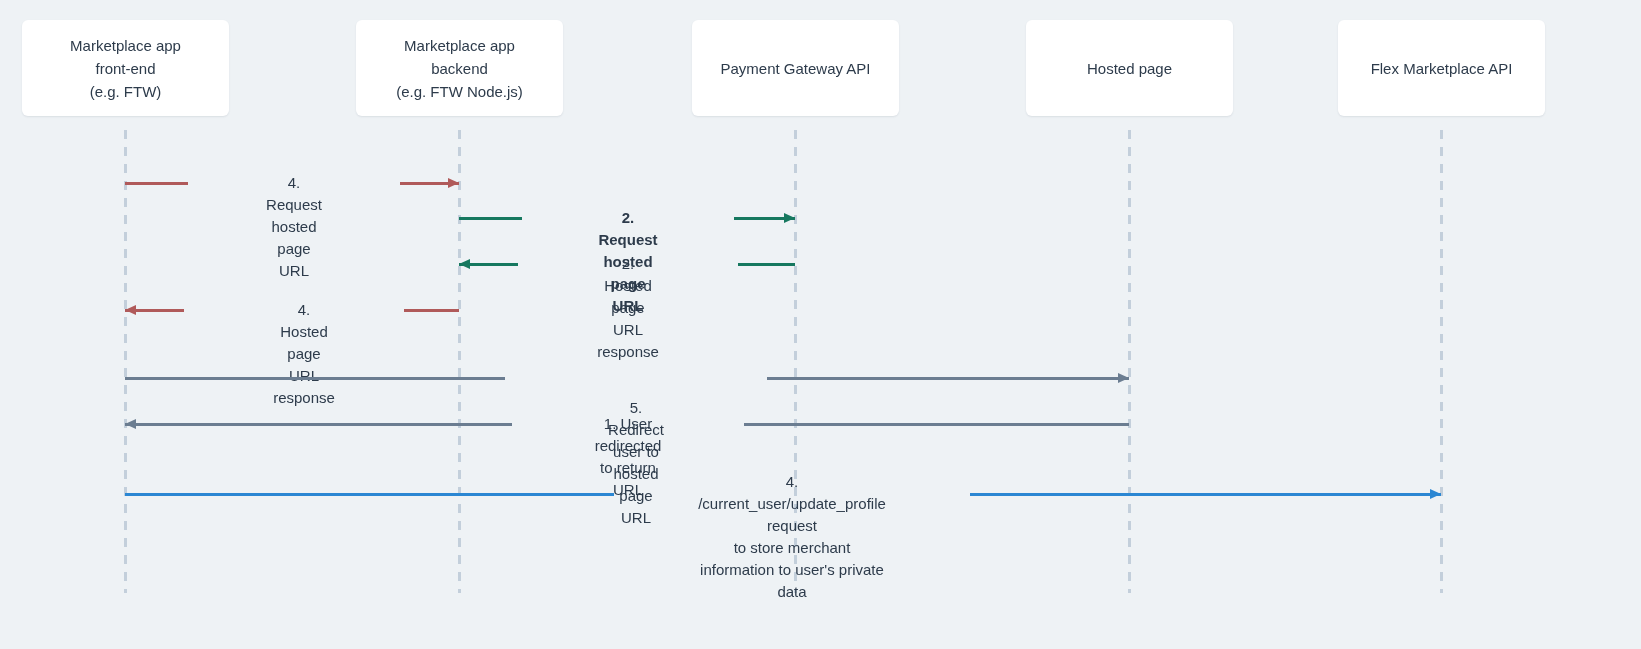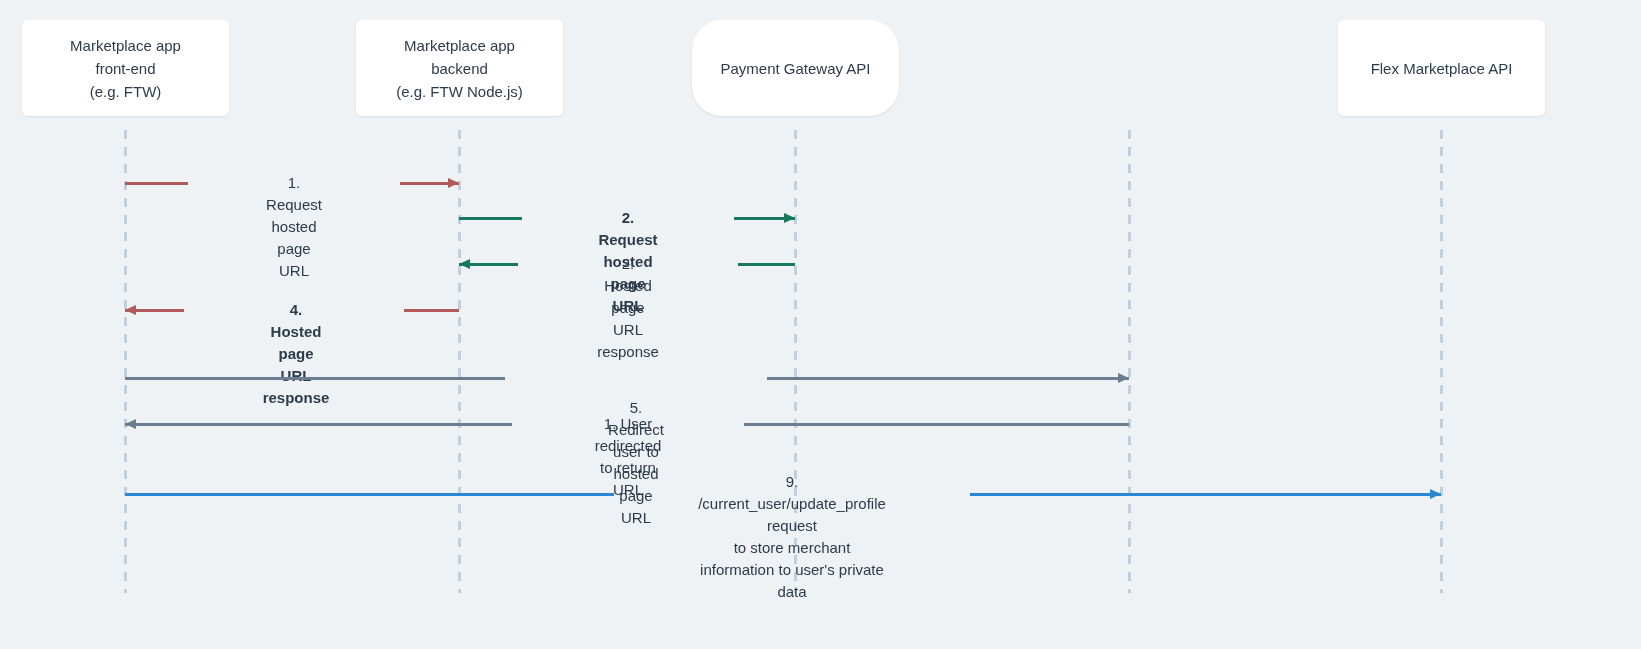--- a/index.html
+++ b/index.html
@@ -98,65 +98,68 @@
 front-end
 (e.g. FTW)</span>
     </div>
     <div class="lifeline" style="left: 124px; background-image: linear-gradient(rgb(195, 207, 219) 0px, rgb(195, 207, 219) 9px, rgba(0, 0, 0, 0) 9px, rgba(0, 0, 0, 0) 17px);"></div>
     <div class="participant" style="left: 356px; width: 207px;">
       <span class="plabel">Marketplace app
 backend
 (e.g. FTW Node.js)</span>
     </div>
     <div class="lifeline" style="left: 458px; background-image: linear-gradient(rgb(195, 207, 219) 0px, rgb(195, 207, 219) 9px, rgba(0, 0, 0, 0) 9px, rgba(0, 0, 0, 0) 17px);"></div>
-    <div class="participant" style="left: 692px; width: 207px; border-radius: 30px;">
+    <div class="participant" style="left: 692px; width: 207px;">
       <span class="plabel">Payment Gateway API</span>
     </div>
     <div class="lifeline" style="left: 794px; background-image: linear-gradient(rgb(195, 207, 219) 0px, rgb(195, 207, 219) 9px, rgba(0, 0, 0, 0) 9px, rgba(0, 0, 0, 0) 17px);"></div>
+    <div class="participant" style="left: 1026px; width: 207px;">
+      <span class="plabel">Hosted page</span>
+    </div>
     <div class="lifeline" style="left: 1128px; background-image: linear-gradient(rgb(195, 207, 219) 0px, rgb(195, 207, 219) 9px, rgba(0, 0, 0, 0) 9px, rgba(0, 0, 0, 0) 17px);"></div>
     <div class="participant" style="left: 1338px; width: 207px;">
       <span class="plabel">Flex Marketplace API</span>
     </div>
     <div class="lifeline" style="left: 1440px; background-image: linear-gradient(rgb(195, 207, 219) 0px, rgb(195, 207, 219) 9px, rgba(0, 0, 0, 0) 9px, rgba(0, 0, 0, 0) 17px);"></div>
     <div class="msg" style="left: 0px; top: 182px;">
       <div class="seg" style="left: 125px; width: 63.2656px; background: rgb(176, 90, 90);"></div>
       <div class="seg" style="left: 399.734px; width: 59.2656px; background: rgb(176, 90, 90);"></div>
       <div class="head right" style="left: 448px; border-left-color: rgb(176, 90, 90);"></div>
-      <div class="mlabel" style="left: 294px; top: -10px;">1. Request hosted page URL</div>
+      <div class="mlabel" style="left: 294px; top: -10px;">4. Request hosted page URL</div>
     </div>
     <div class="msg" style="left: 0px; top: 217px;">
       <div class="seg" style="left: 459px; width: 63.2656px; background: rgb(22, 120, 95);"></div>
       <div class="seg" style="left: 733.734px; width: 61.2656px; background: rgb(22, 120, 95);"></div>
       <div class="head right" style="left: 784px; border-left-color: rgb(22, 120, 95);"></div>
       <div class="mlabel" style="left: 628px; top: -10px; font-weight: bold;">2. Request hosted page URL</div>
     </div>
     <div class="msg" style="left: 0px; top: 263px;">
       <div class="seg" style="left: 459px; width: 59.3828px; background: rgb(22, 120, 95);"></div>
       <div class="seg" style="left: 737.617px; width: 57.3828px; background: rgb(22, 120, 95);"></div>
       <div class="head left" style="left: 459px; border-right-color: rgb(22, 120, 95);"></div>
       <div class="mlabel" style="left: 628px; top: -10px;">2. Hosted page URL response</div>
     </div>
     <div class="msg" style="left: 0px; top: 309px;">
       <div class="seg" style="left: 125px; width: 59.3828px; background: rgb(176, 90, 90);"></div>
       <div class="seg" style="left: 403.617px; width: 55.3828px; background: rgb(176, 90, 90);"></div>
       <div class="head left" style="left: 125px; border-right-color: rgb(176, 90, 90);"></div>
-      <div class="mlabel" style="left: 296px; top: -10px; font-weight: bold;">4. Hosted page URL response</div>
+      <div class="mlabel" style="left: 304px; top: -10px;">4. Hosted page URL response</div>
     </div>
     <div class="msg" style="left: 0px; top: 377px;">
       <div class="seg" style="left: 125px; width: 380.258px; background: rgb(107, 125, 145);"></div>
       <div class="seg" style="left: 766.742px; width: 362.258px; background: rgb(107, 125, 145);"></div>
       <div class="head right" style="left: 1118px; border-left-color: rgb(107, 125, 145);"></div>
       <div class="mlabel" style="left: 636px; top: -10px; margin-top: 30px;">5. Redirect user to hosted page URL</div>
     </div>
     <div class="msg" style="left: 0px; top: 423px;">
       <div class="seg" style="left: 125px; width: 387.289px; background: rgb(107, 125, 145);"></div>
       <div class="seg" style="left: 743.711px; width: 385.289px; background: rgb(107, 125, 145);"></div>
       <div class="head left" style="left: 125px; border-right-color: rgb(107, 125, 145);"></div>
       <div class="mlabel" style="left: 628px; top: -10px;">1. User redirected to return URL</div>
     </div>
     <div class="msg" style="left: 0px; top: 493px;">
       <div class="seg" style="left: 125px; width: 488.984px; background: rgb(43, 135, 211);"></div>
       <div class="seg" style="left: 970.016px; width: 470.984px; background: rgb(43, 135, 211);"></div>
       <div class="head right" style="left: 1430px; border-left-color: rgb(43, 135, 211);"></div>
-      <div class="mlabel" style="left: 792px; top: -22px;">9. /current_user/update_profile request
+      <div class="mlabel" style="left: 792px; top: -22px;">4. /current_user/update_profile request
 to store merchant information to user's private data</div>
     </div>
   </div>
 
 </body></html>

